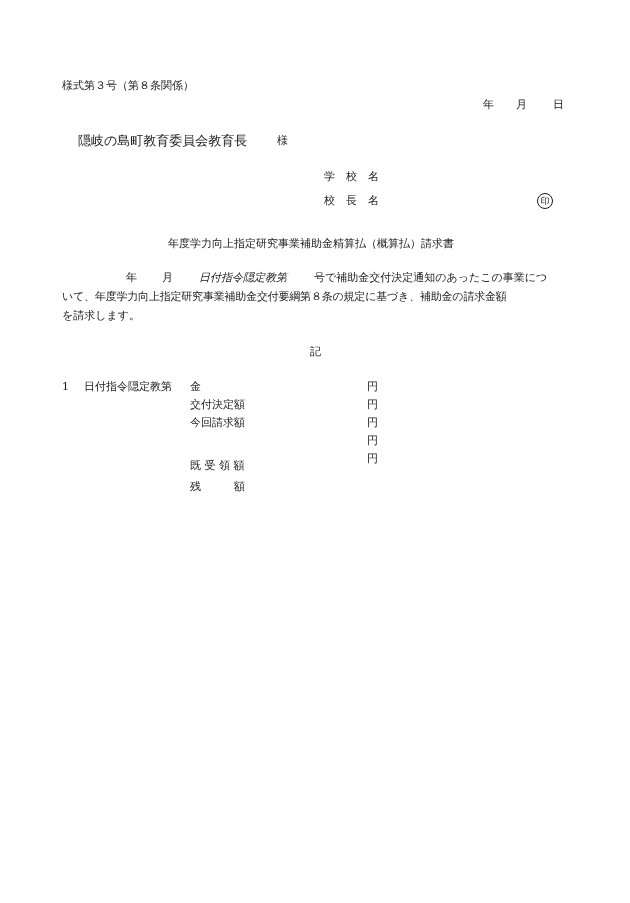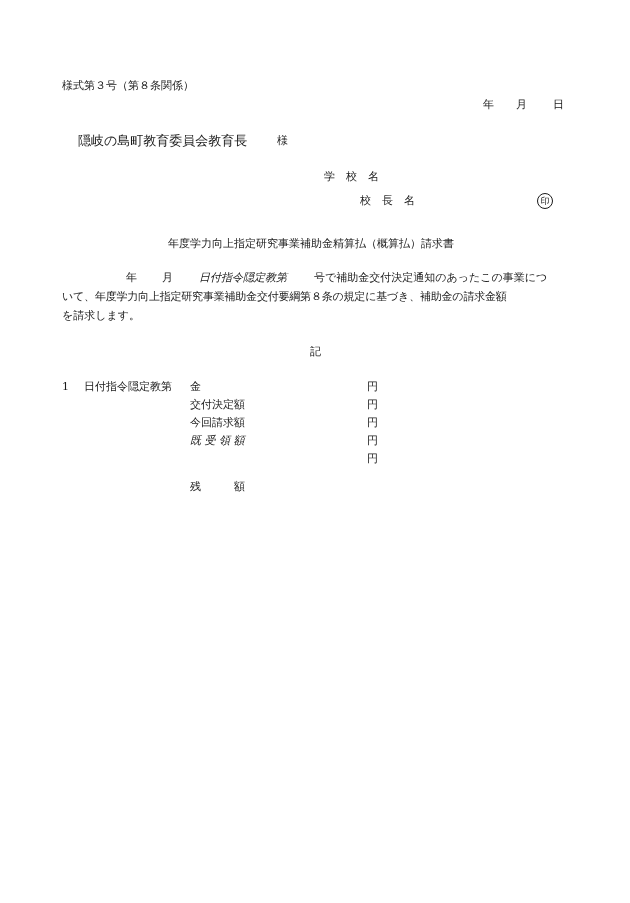--- a/index.html
+++ b/index.html
@@ -50,21 +50,21 @@
     <span class="abs" style="left:553px; top:98px;">日</span>
   </div>
 
   <div>
     <span class="abs" style="left:78px; top:134px; font-size:13px;">隠岐の島町教育委員会教育長</span>
     <span class="abs" style="left:277px; top:134px;">様</span>
   </div>
 
   <div>
     <span class="abs" style="left:324px; top:170px;">学　校　名</span>
-    <span class="abs" style="left:324px; top:194px;margin-left:36px;">校　長　名</span>
+    <span class="abs" style="left:324px; top:194px;">校　長　名</span>
     <span class="abs seal" style="left:537px; top:193px;">印</span>
   </div>
 
   <div class="abs" style="left:168px; top:237px;">年度学力向上指定研究事業補助金精算払（概算払）請求書</div>
 
   <div>
     <span class="abs" style="left:126px; top:271px;">年</span>
     <span class="abs" style="left:162px; top:271px;">月</span>
     <span class="abs" style="left:199px; top:271px;font-style:italic;">日付指令隠定教第</span>
     <span class="abs" style="left:314px; top:271px;">号で補助金交付決定通知のあったこの事業につ</span>
@@ -80,20 +80,20 @@
 
     <span class="row-label" style="left:190px; top:380px;">金</span>
     <span class="row-label" style="left:367px; top:380px;">円</span>
 
     <span class="row-label" style="left:190px; top:398px;">交付決定額</span>
     <span class="row-label" style="left:367px; top:398px;">円</span>
 
     <span class="row-label" style="left:190px; top:416px;">今回請求額</span>
     <span class="row-label" style="left:367px; top:416px;">円</span>
 
-    <span class="row-label" style="left:190px; top:434px;font-style:italic;">既 受 領 額</span>
+    <span class="row-label" style="left:190px; top:459px;">既 受 領 額</span>
     <span class="row-label" style="left:367px; top:434px;">円</span>
 
     <span class="row-label" style="left:190px; top:452px;margin-top:28px;">残　　　額</span>
     <span class="row-label" style="left:367px; top:452px;">円</span>
   </div>
 
 </div>
 
 </body></html>

